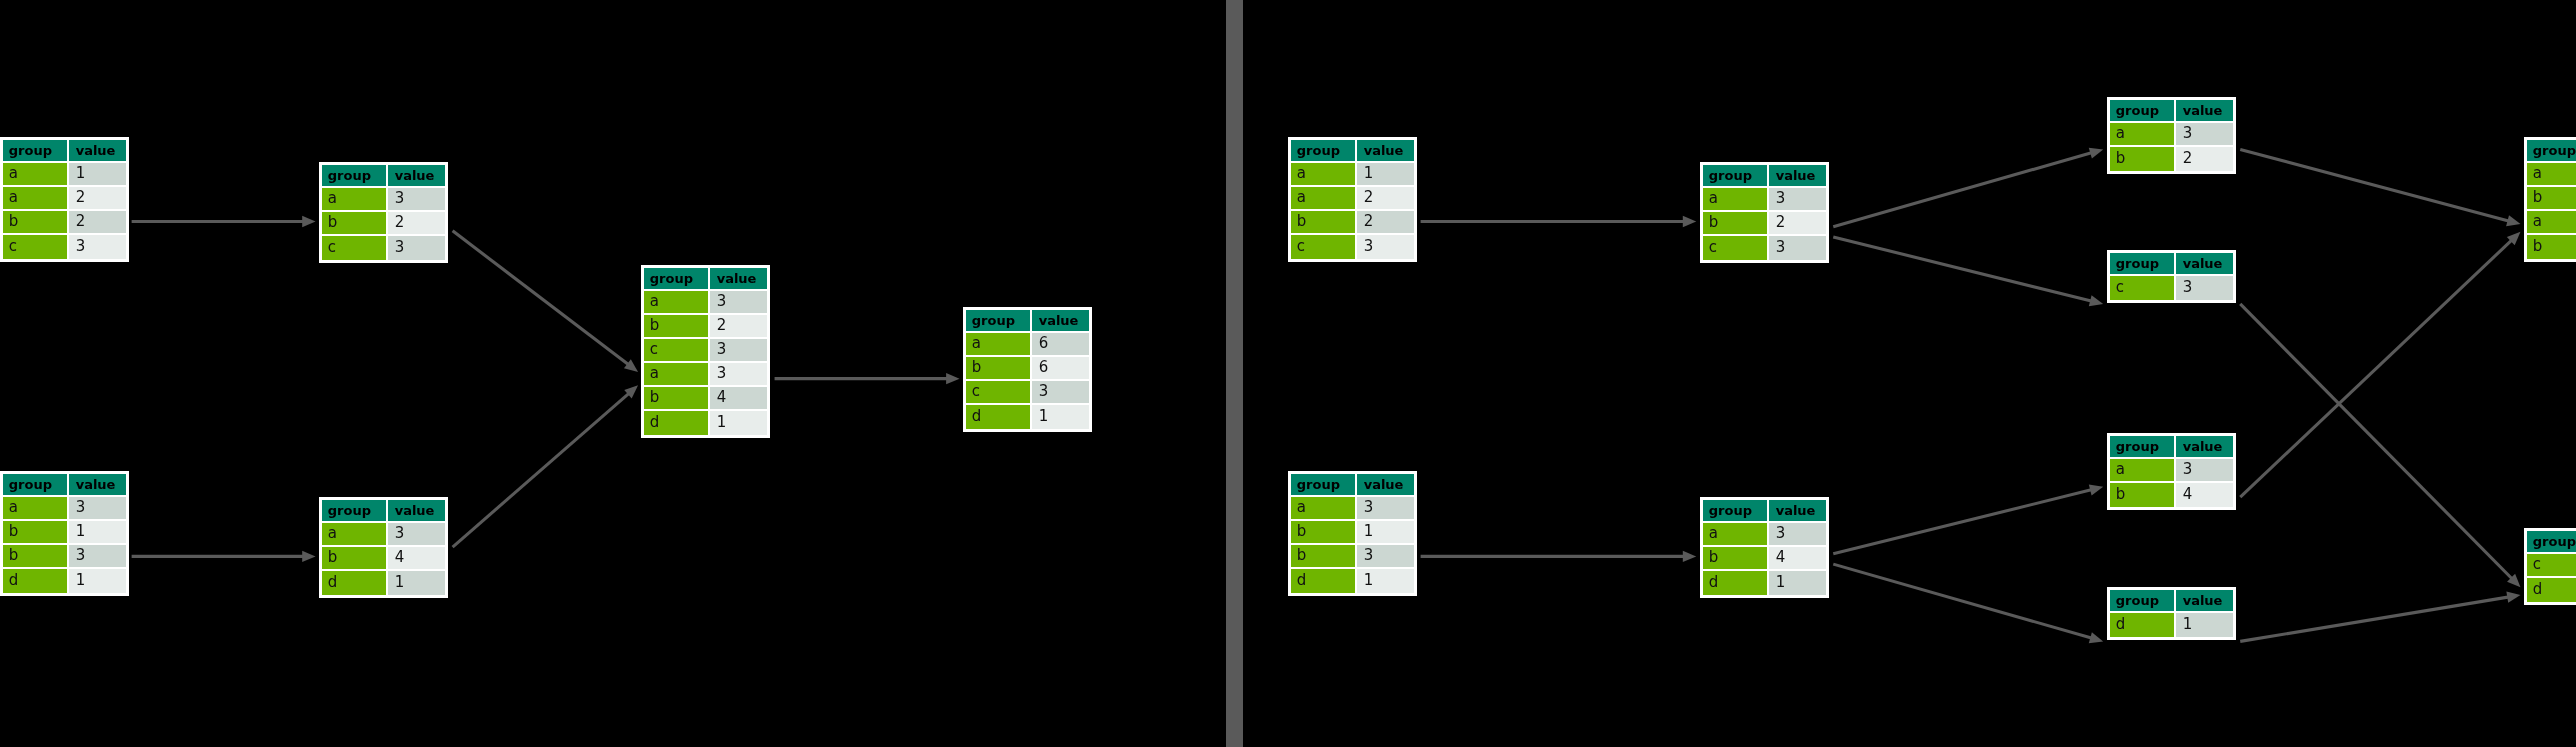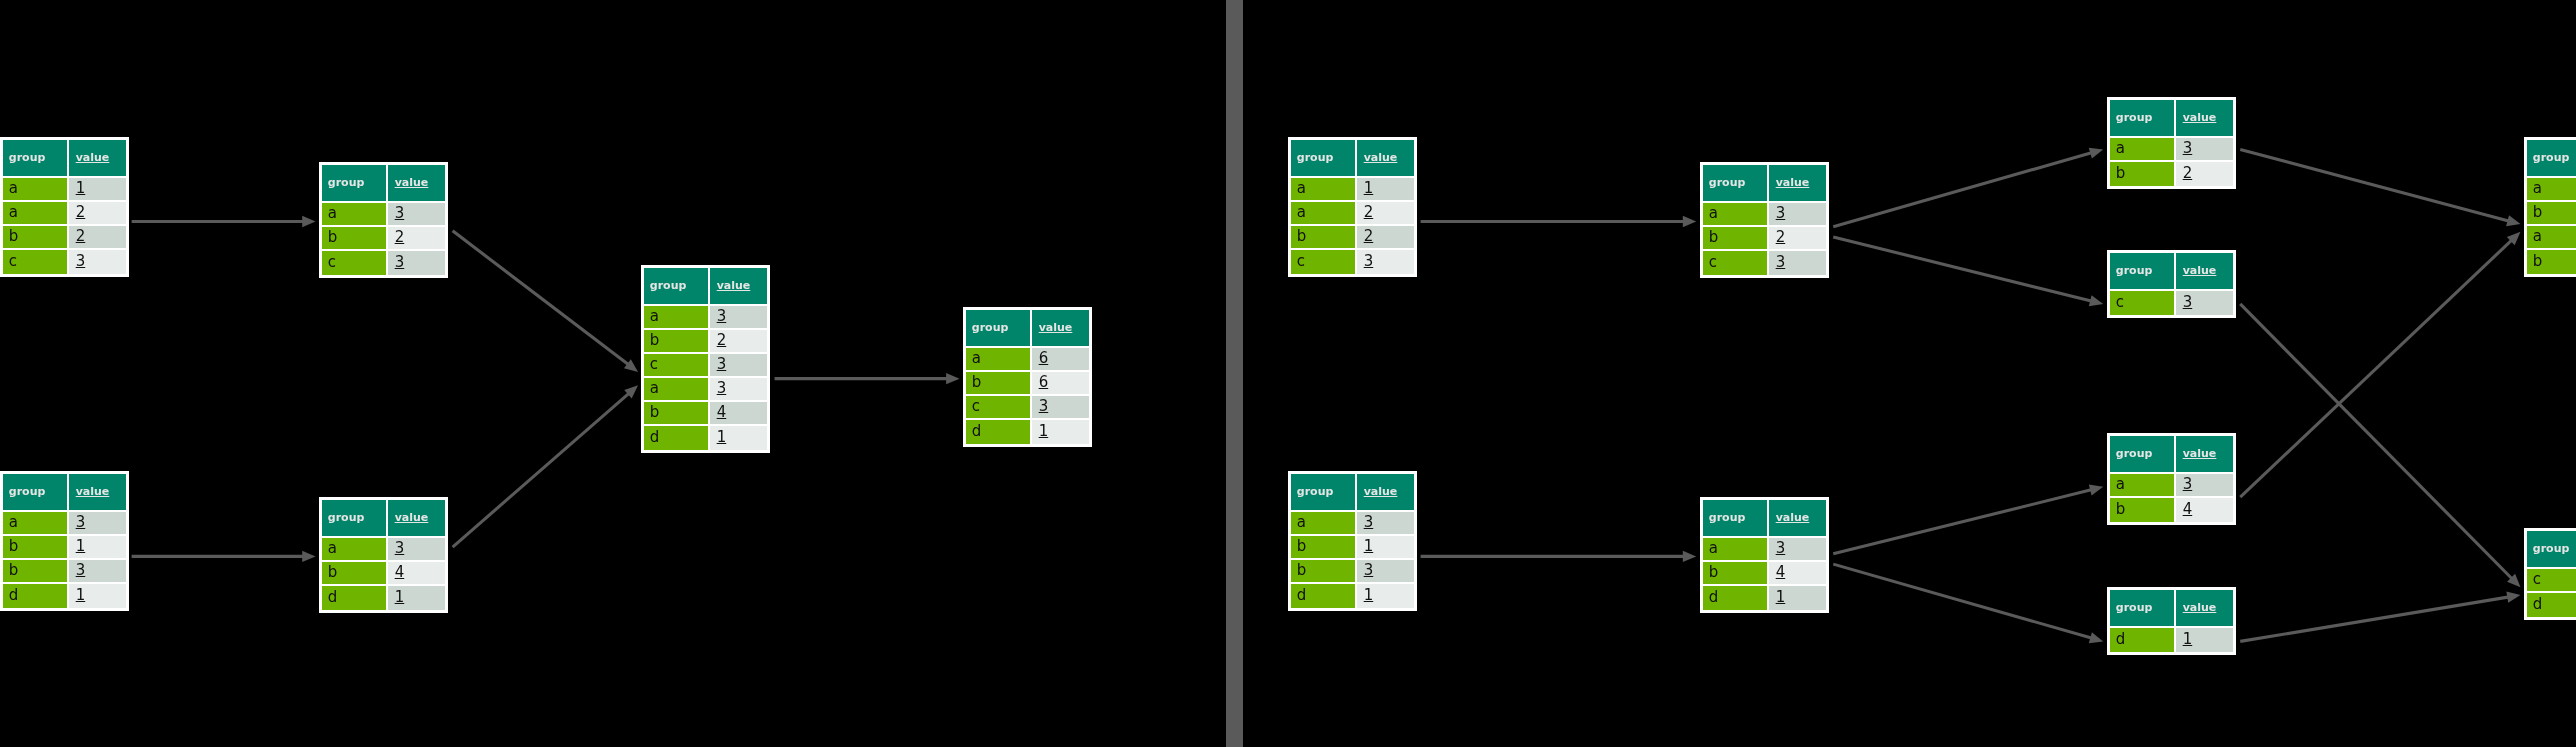--- a/index.html
+++ b/index.html
@@ -64,43 +64,43 @@
     vertical-align: middle;
     font-size: 15px;
     line-height: 1;
     padding: 0 0 0 6.2px;
     height: 24px;
     box-sizing: border-box;
     white-space: nowrap;
   }
   .dt-head .dt-cell {
     background: #00856a;
-    color: #e5e5e5;
+    color: #000000;
     font-weight: bold;
-    font-size: 11px;
-    height: 38px;
+    font-size: 13px;
+    height: 23px;
     border-bottom: 2.1px solid #ffffff;
   }
   .dt-head .dt-cell.col-group { border-right: 2.1px solid #ffffff; }
   .dt-body .dt-cell.col-group {
     background: #6fb500;
     color: #111111;
     border-right: 2.1px solid #ffffff;
     border-bottom: 2.1px solid #ffffff;
   }
   .dt-body .dt-cell.col-value {
     color: #111111;
     border-bottom: 2.1px solid #ffffff;
   }
   .dt-body.row-odd .dt-cell.col-value  { background: #ccd7d2; }
   .dt-body.row-even .dt-cell.col-value { background: #e8edeb; }
   .dt-body.last-row .dt-cell { border-bottom: none; }
 
   .col-group { width: 67px; }
-  .col-value { width: 57px; text-decoration: underline; }
+  .col-value { width: 57px; }
 </style>
 </head>
 <body>
 
 <div id="stage">
 
   <svg id="arrow-layer" width="3157" height="747" viewBox="0 0 6127 1450">
       <g>
         <line x1="255" y1="430" x2="590" y2="430" stroke="#5a5a5a" stroke-width="6"></line>
         <polygon points="612,430 586,441 586,419" fill="#5a5a5a"></polygon>

